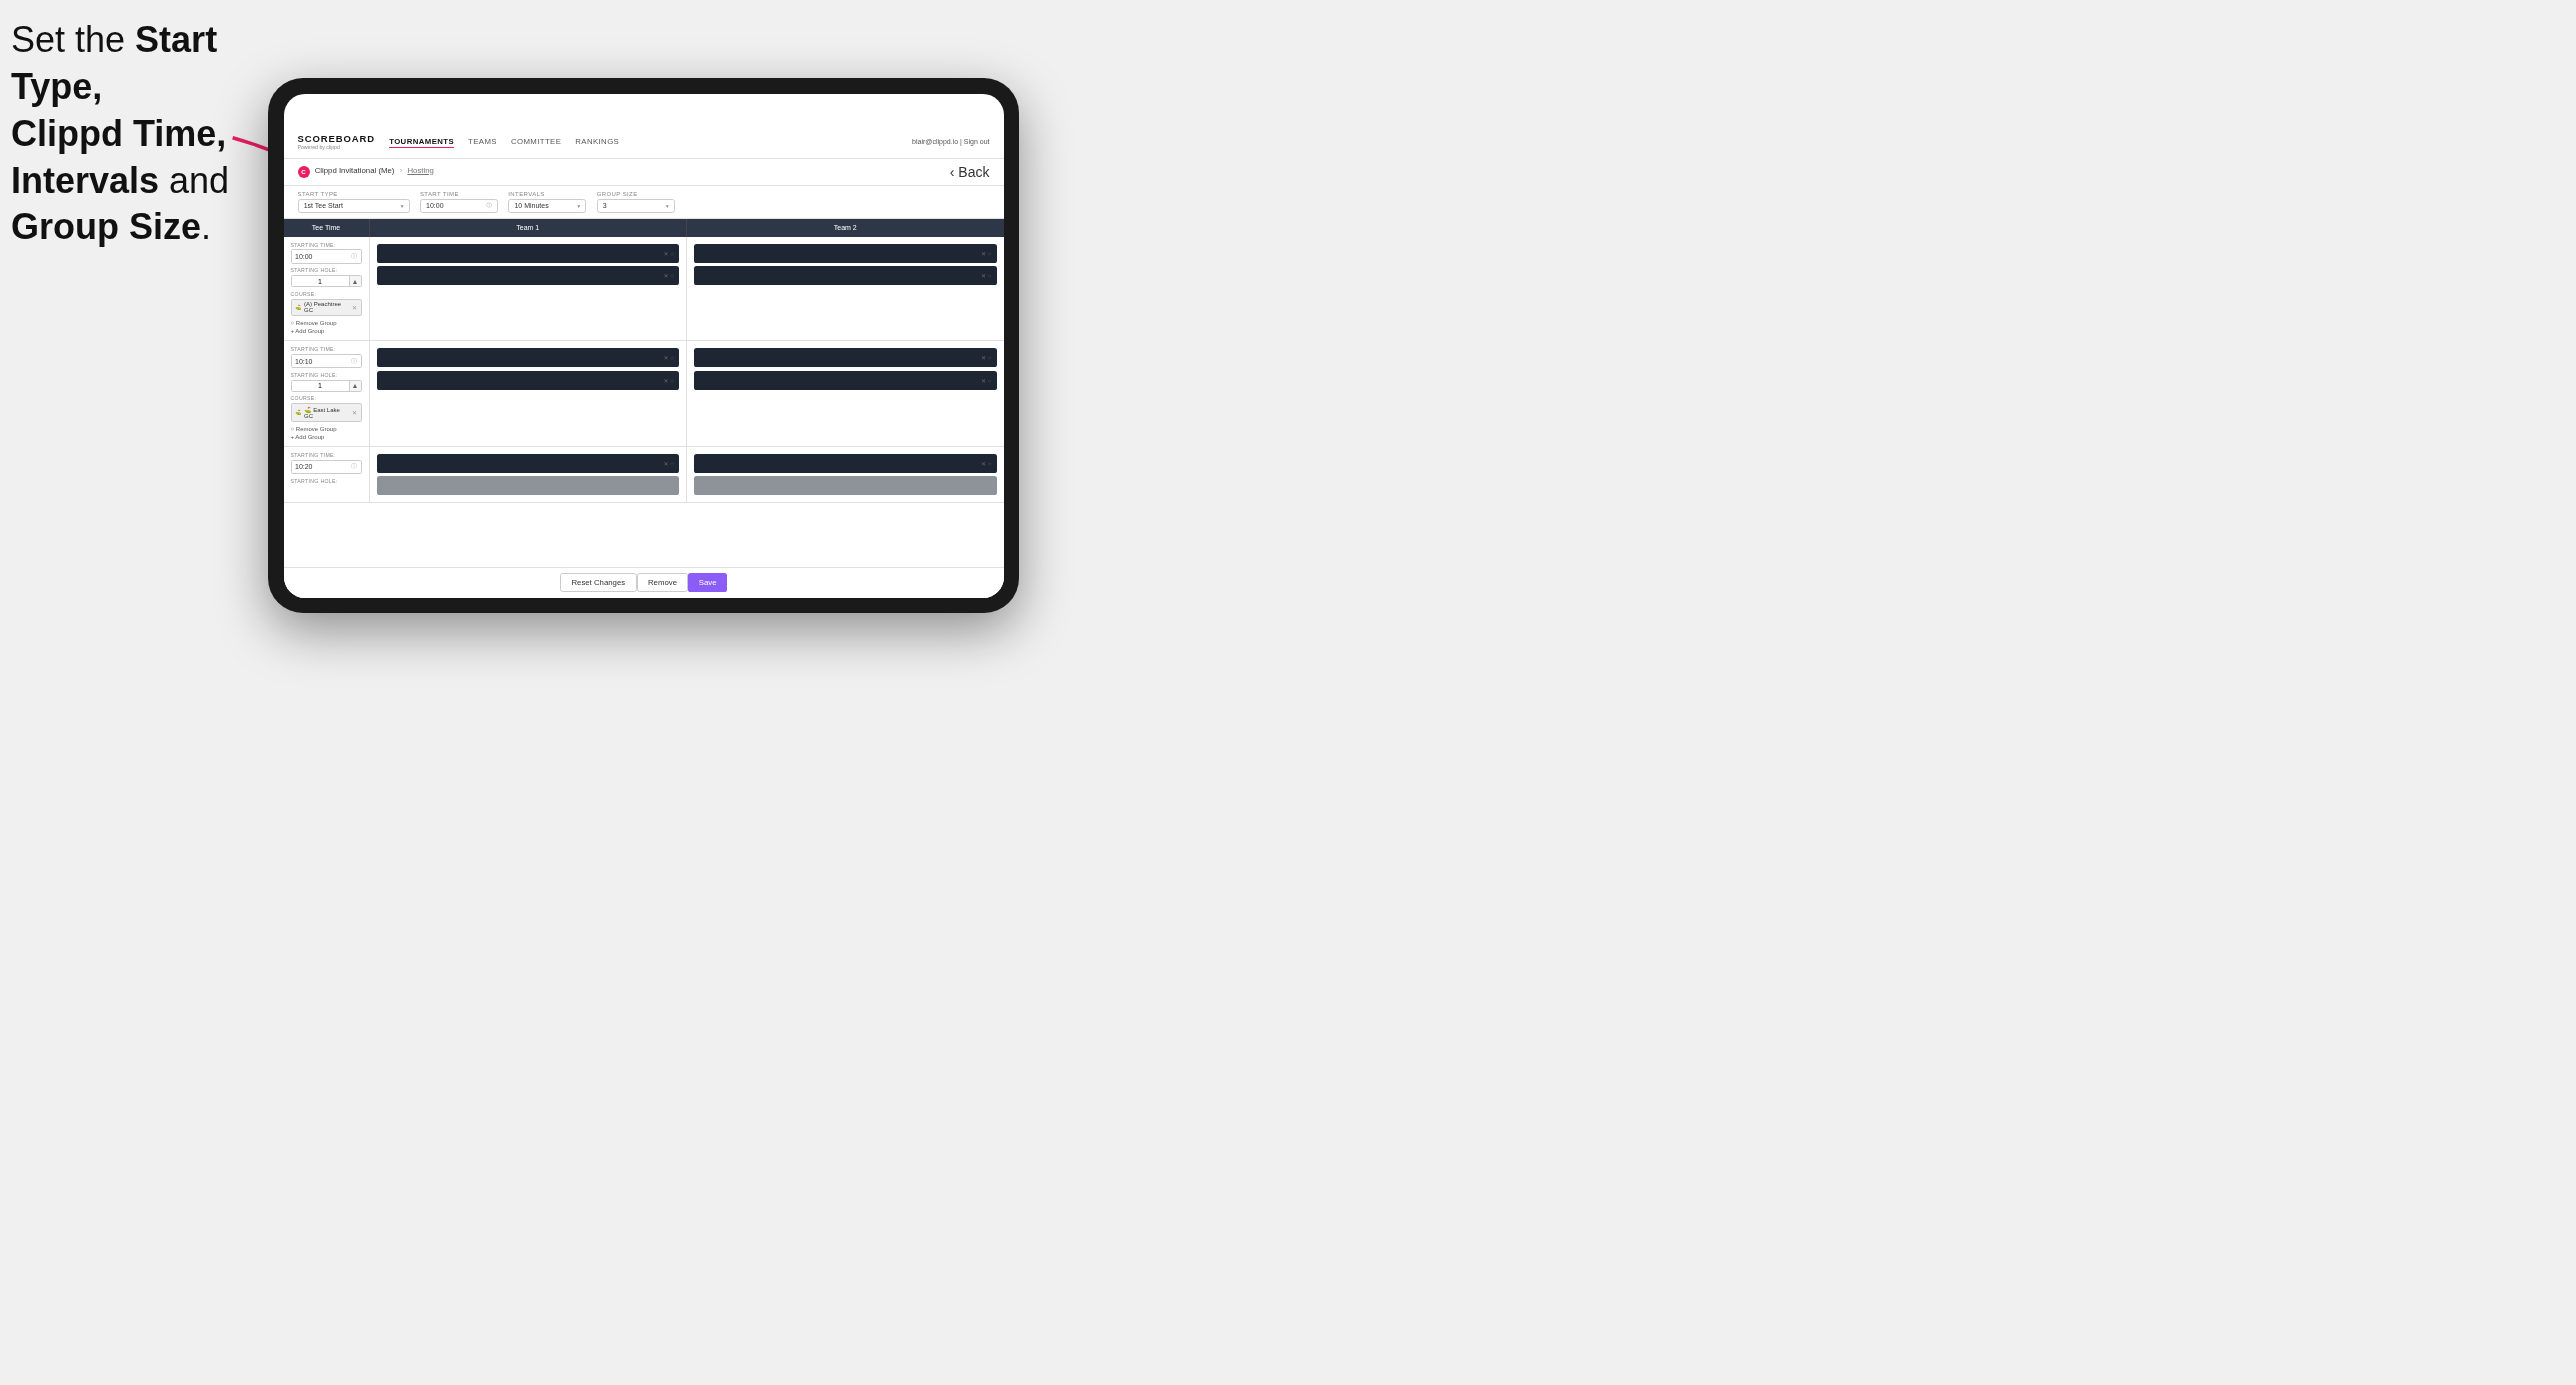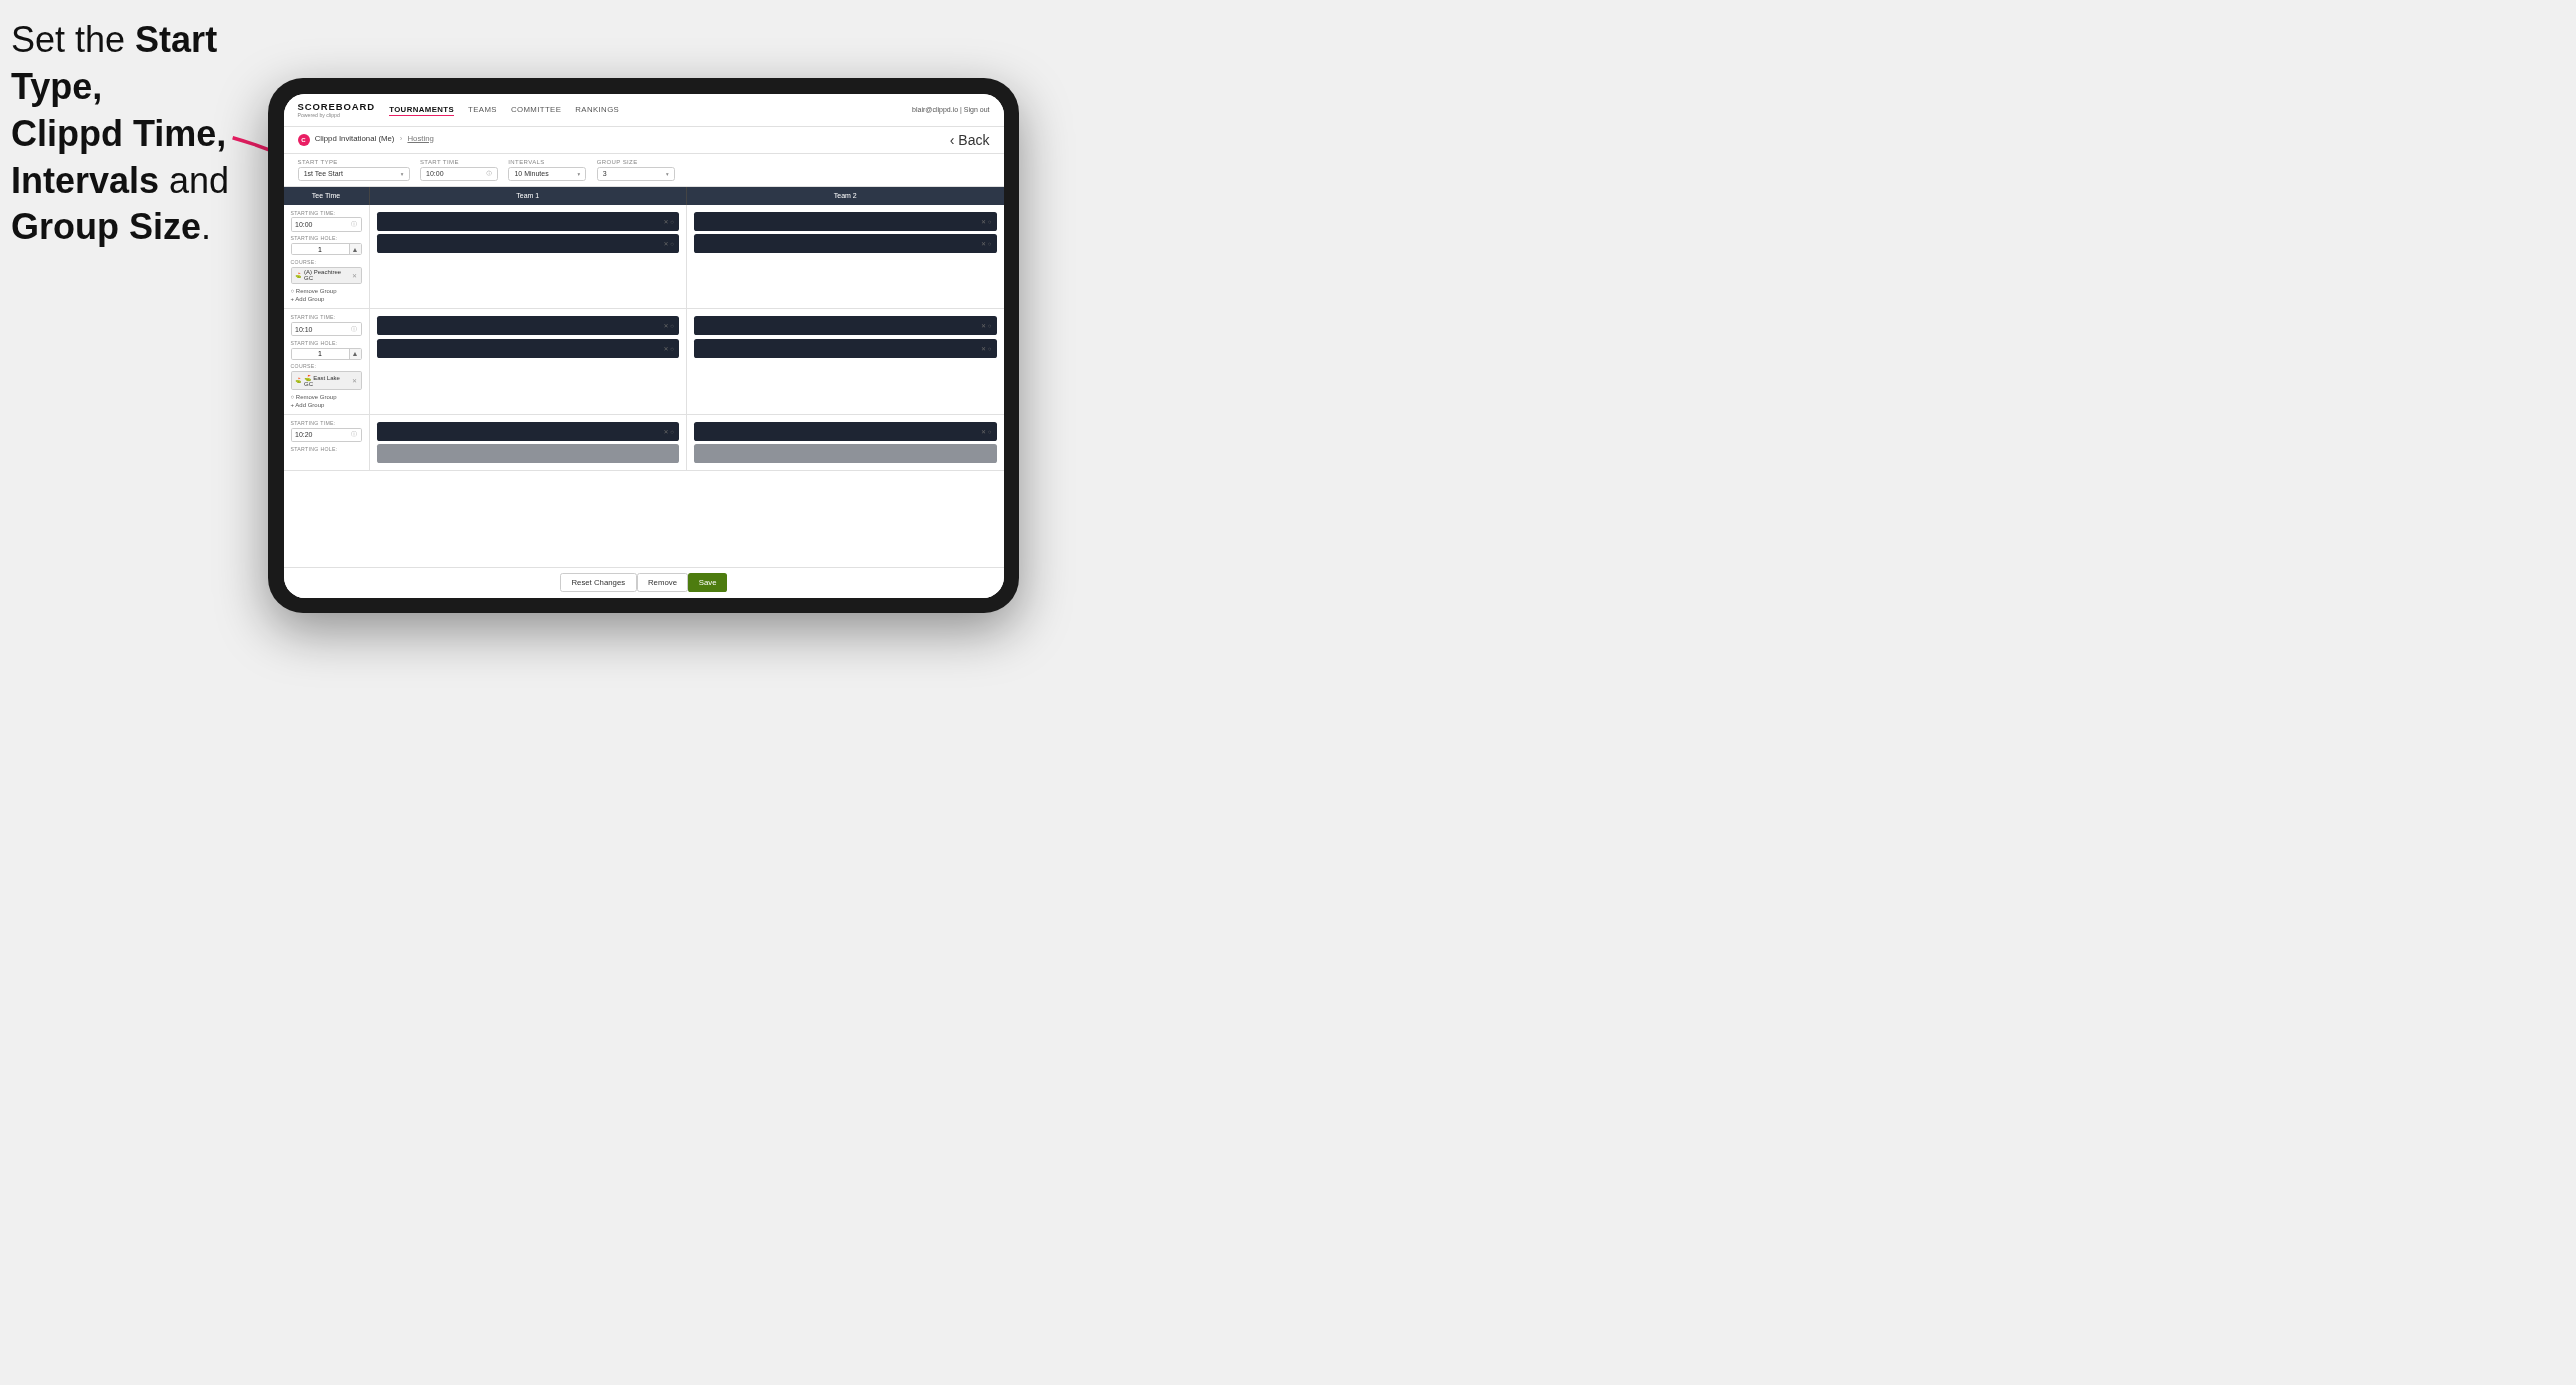--- a/index.html
+++ b/index.html
@@ -51,20 +51,21 @@
 
     
     .nav-bar {
       background: #fff;
       border-bottom: 0.9px solid #e0e0e0;
       padding: 0 14px;
       display: flex;
       align-items: center;
       height: 33px;
       flex-shrink: 0;
+      margin-top: 32px;
     }
     .logo-area {
       display: flex;
       flex-direction: column;
       margin-right: 14px;
     }
     .logo-text {
       font-size: 9.5px;
       font-weight: 900;
       letter-spacing: 0.9px;
@@ -312,21 +313,21 @@
       background: #fff;
       color: #333;
       border: 0.9px solid #ccc;
     }
     .btn-cancel {
       background: #fff;
       color: #333;
       border: 0.9px solid #ccc;
     }
     .btn-save {
-      background: #4d7c0f;
+      background: #8b5cf6;
       color: #fff;
       border: none;
     }
 
     
     .arrow-svg {
       position: absolute;
       top: 26px;
       left: 43px;
       pointer-events: none;

